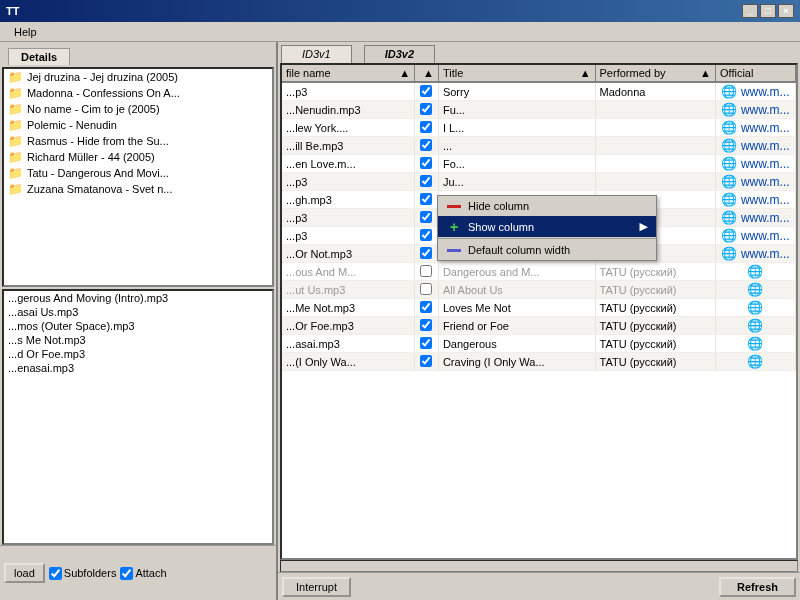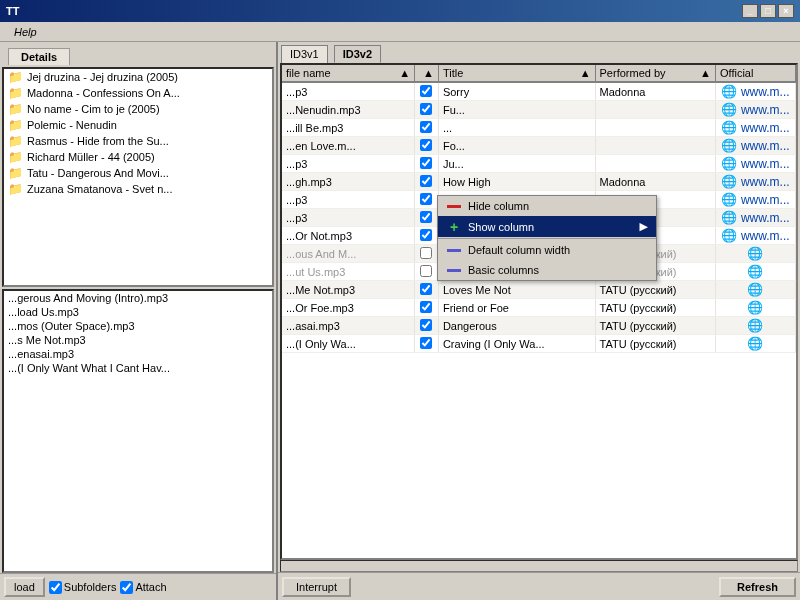--- a/index.html
+++ b/index.html
@@ -28,21 +28,21 @@
     }
 
     
     .menubar {
       background: #d4d0c8;
       border-bottom: 1px solid #999;
       padding: 2px 6px;
       height: 20px;
       display: flex; align-items: center;
     }
-    .menubar-item { padding: 1px 8px; cursor: pointer; font-style: italic; }
+    .menubar-item { padding: 1px 8px; cursor: pointer; }
 
     
     .main-container {
       display: flex;
       height: calc(600px - 42px);
     }
 
     
     .left-panel {
       width: 278px;
@@ -93,21 +93,21 @@
       flex: 1;
       overflow: hidden;
     }
     .left-list2 { width: 100%; height: 100%; overflow-y: scroll; overflow-x: auto; }
     .left-list2-item { padding: 1px 4px; white-space: nowrap; cursor: pointer; }
 
     
     .bottom-bar {
       display: flex;
       align-items: center;
-      padding: 3px 4px;
+      padding: 17px 4px;
       gap: 4px;
       border-top: 1px solid #999;
     }
     .bottom-btn {
       padding: 2px 8px;
       background: #d4d0c8;
       border: 2px outset #e8e4dc;
       cursor: pointer;
     }
     .checkbox-label { display: flex; align-items: center; gap: 2px; cursor: pointer; }
@@ -120,26 +120,27 @@
       background: #d4d0c8;
     }
 
     
     .tabs-row {
       display: flex;
       padding: 3px 3px 0 3px;
       background: #d4d0c8;
     }
     .tab {
-      padding: 2px 8px;
+      padding: 2px 20px;
       border: 1px solid #808080;
       border-bottom: none;
       background: #e8e4dc;
       cursor: pointer;
-      margin-right: 6px;
+      margin-right: 12px;
+      font-style: italic;
     }
     .tab.active {
       background: #d4d0c8;
       font-weight: bold;
       border-bottom: 1px solid #d4d0c8;
       position: relative;
       z-index: 1;
     }
 
     
@@ -305,25 +306,25 @@
             <span class="folder-icon">📁</span>
             <span>Zuzana Smatanova - Svet n...</span>
           </div>
         </div>
     </div>
 
     <div class="left-list2-container">
       <div class="left-list2">
 
       <div class="left-list2-item">...gerous And Moving (Intro).mp3</div>
-          <div class="left-list2-item">...load Us.mp3</div>
+          <div class="left-list2-item">...asai Us.mp3</div>
           <div class="left-list2-item">...mos (Outer Space).mp3</div>
           <div class="left-list2-item">...s Me Not.mp3</div>
+          <div class="left-list2-item">...d Or Foe.mp3</div>
           <div class="left-list2-item">...enasai.mp3</div>
-          <div class="left-list2-item">...(I Only Want What I Cant Hav...</div>
         </div>
     </div>
 
     <div class="bottom-bar">
       <button class="bottom-btn">load</button>
       <label class="checkbox-label">
         <input type="checkbox" checked="" style="">
         <span>Subfolders</span>
       </label>
       <label class="checkbox-label">
@@ -385,20 +386,27 @@
       <td class="td-icon"><span style="color:#0645ad;font-size:13px;">🌐</span> www.m...</td>
     </tr>
               <tr>
       <td class="td-filename" style="color:">...Nenudin.mp3</td>
       <td class="td-check"><input type="checkbox" checked="" style="width: 12px; height: 12px;"></td>
       <td style="color:">Fu...</td>
       <td style="color:"></td>
       <td class="td-icon"><span style="color:#0645ad;font-size:13px;">🌐</span> www.m...</td>
     </tr>
               <tr>
+      <td class="td-filename" style="color:">...lew York....</td>
+      <td class="td-check"><input type="checkbox" checked="" style="width: 12px; height: 12px;"></td>
+      <td style="color:">I L...</td>
+      <td style="color:"></td>
+      <td class="td-icon"><span style="color:#0645ad;font-size:13px;">🌐</span> www.m...</td>
+    </tr>
+              <tr>
       <td class="td-filename" style="color:">...ill Be.mp3</td>
       <td class="td-check"><input type="checkbox" checked="" style="width: 12px; height: 12px;"></td>
       <td style="color:">...</td>
       <td style="color:"></td>
       <td class="td-icon"><span style="color:#0645ad;font-size:13px;">🌐</span> www.m...</td>
     </tr>
               <tr>
       <td class="td-filename" style="color:">...en Love.m...</td>
       <td class="td-check"><input type="checkbox" checked="" style="width: 12px; height: 12px;"></td>
       <td style="color:">Fo...</td>
@@ -500,26 +508,20 @@
           <span>Show column</span>
           <span class="ctx-arrow">▶</span>
         </div>
         <div class="ctx-separator"></div>
         <div class="ctx-item">
           <span class="ctx-icon">
             <span class="ctx-col-line"></span>
           </span>
           <span>Default column width</span>
         </div>
-        <div class="ctx-item">
-          <span class="ctx-icon">
-            <span class="ctx-col-line"></span>
-          </span>
-          <span>Basic columns</span>
-        </div>
       </div>
     </div>
 
     <div class="horiz-scroll"></div>
 
     <div class="status-bar">
       <button class="status-interrupt">Interrupt</button>
       <button class="status-refresh">Refresh</button>
     </div>
   </div>

